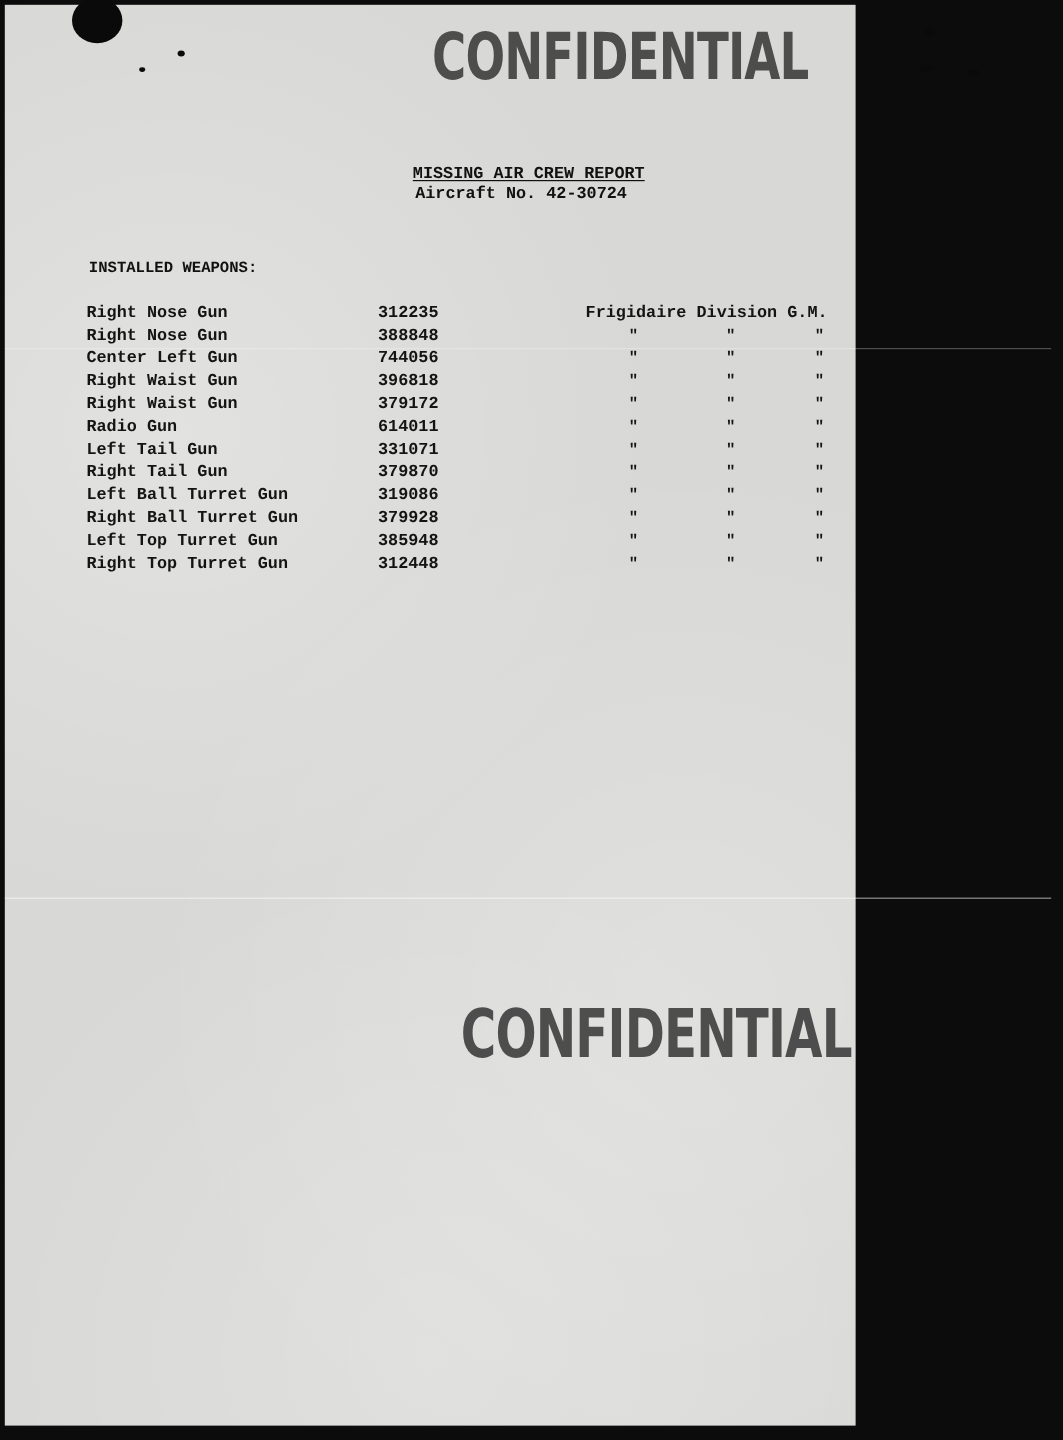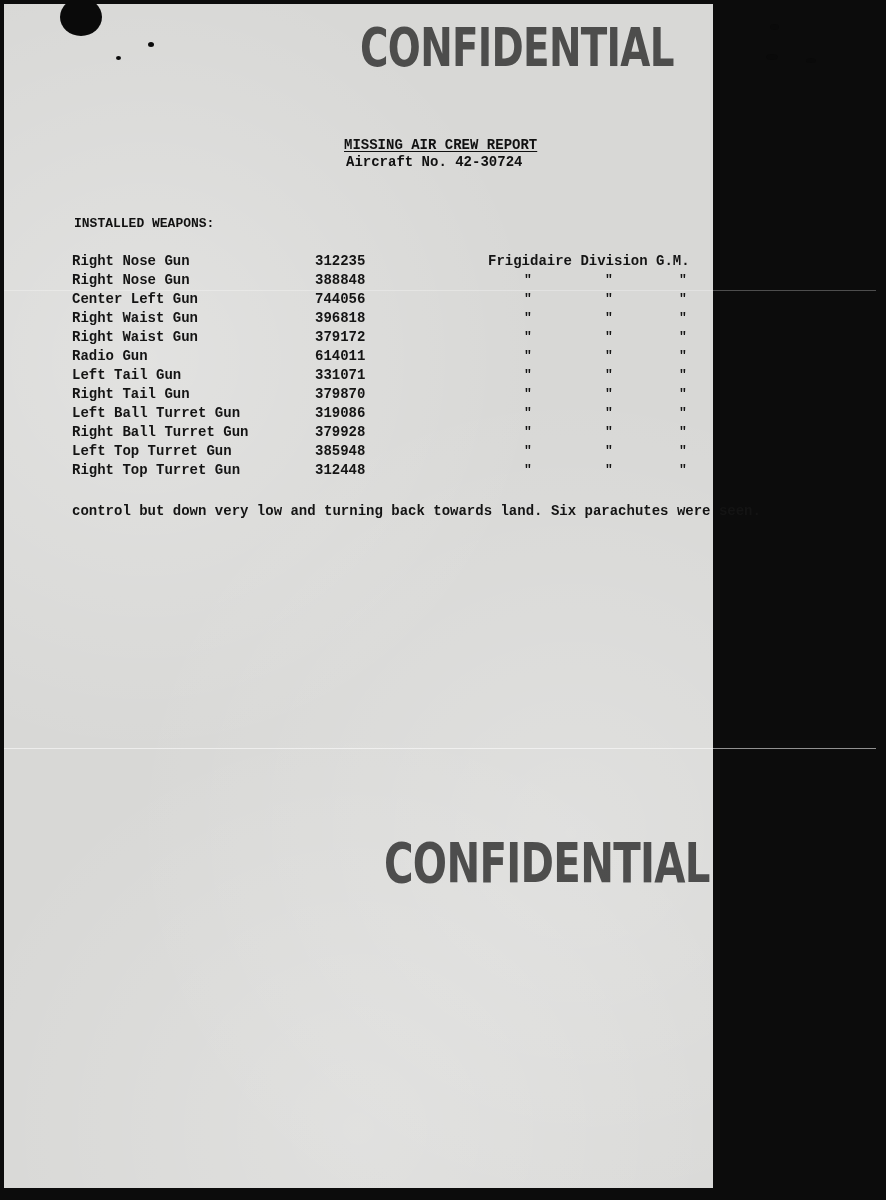--- a/index.html
+++ b/index.html
@@ -156,17 +156,16 @@
       <span class="ditto" style="left: 675px; top: 420px;">"</span>
       <span class="ditto" style="left: 520px; top: 439px;">"</span>
       <span class="ditto" style="left: 601px; top: 439px;">"</span>
       <span class="ditto" style="left: 675px; top: 439px;">"</span>
       <span class="ditto" style="left: 520px; top: 458px;">"</span>
       <span class="ditto" style="left: 601px; top: 458px;">"</span>
       <span class="ditto" style="left: 675px; top: 458px;">"</span>
     </div>
 
   <div class="narrative">
-    <div>control but down very low and turning back towards land.  Six parachutes were seen.</div>
   </div>
 
   <div class="stamp stamp-bottom">CONFIDENTIAL</div>
 </div>
 
 </body></html>

